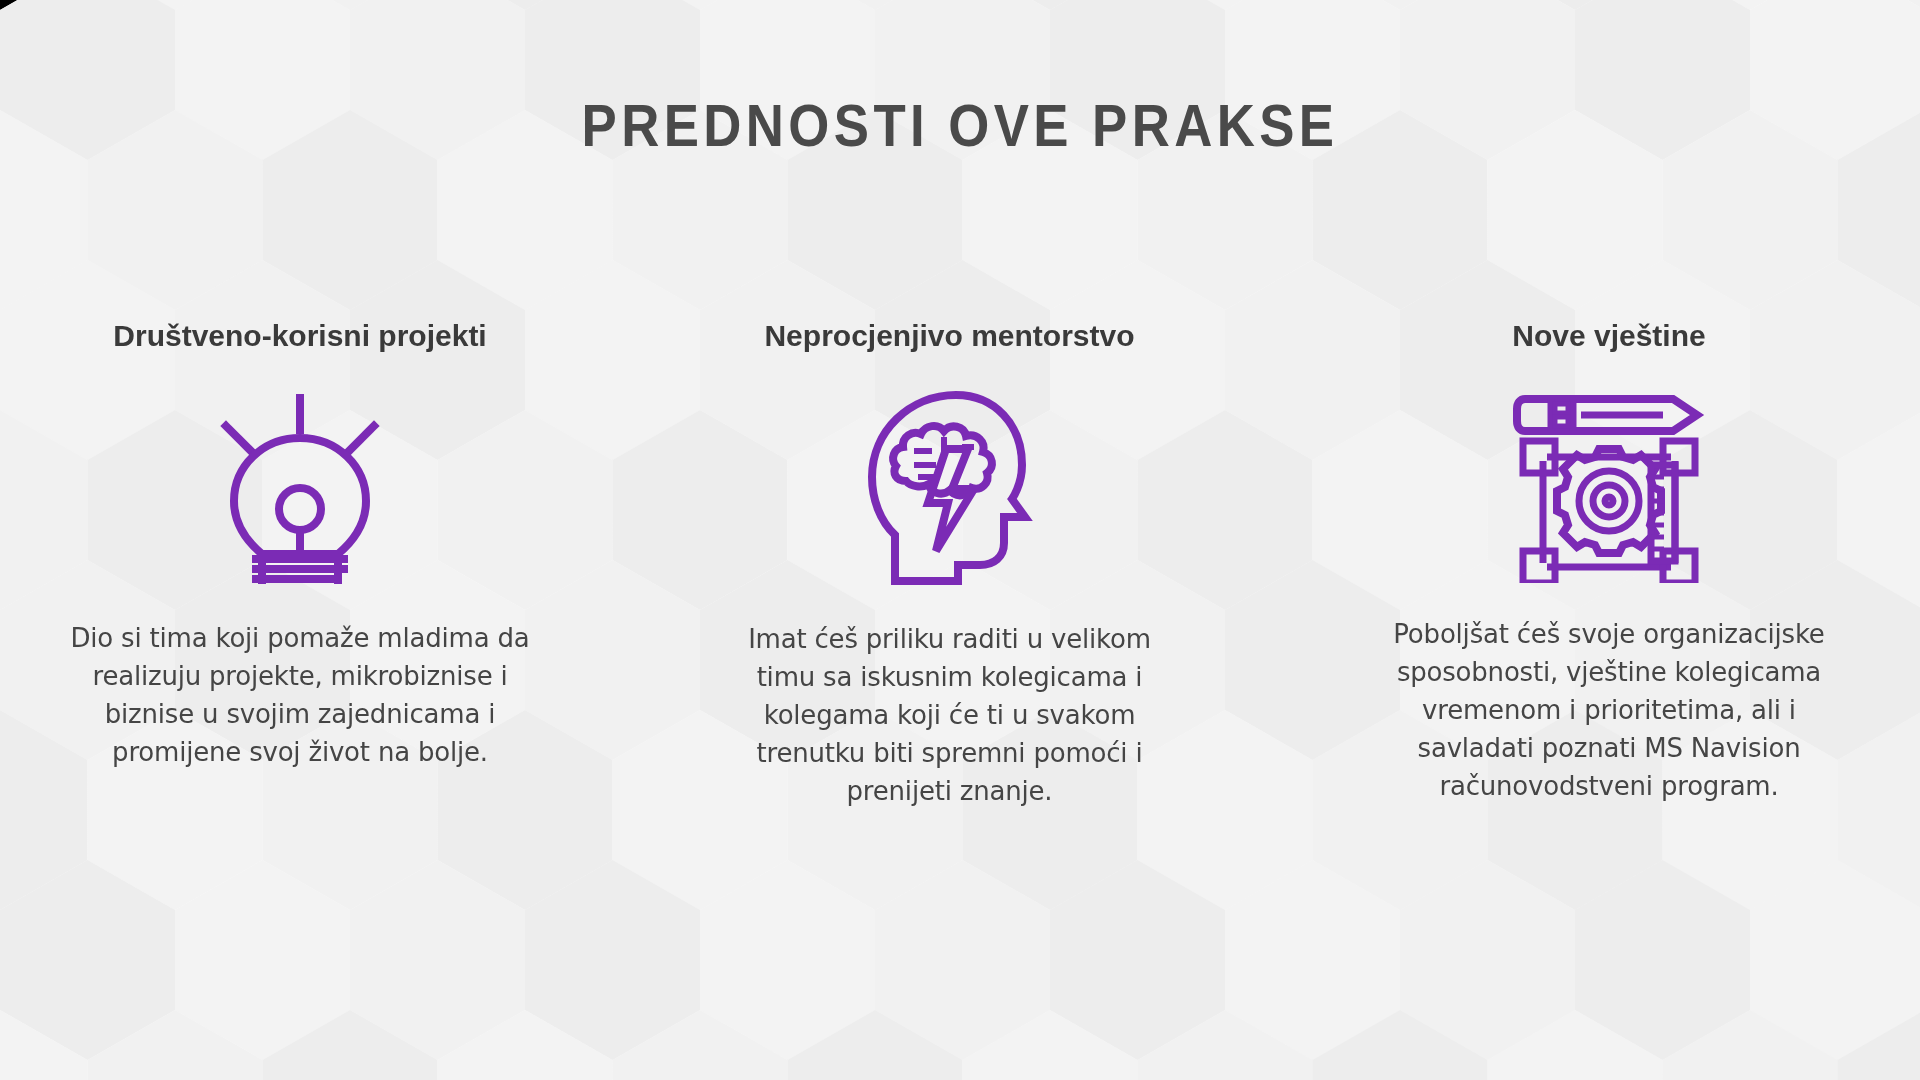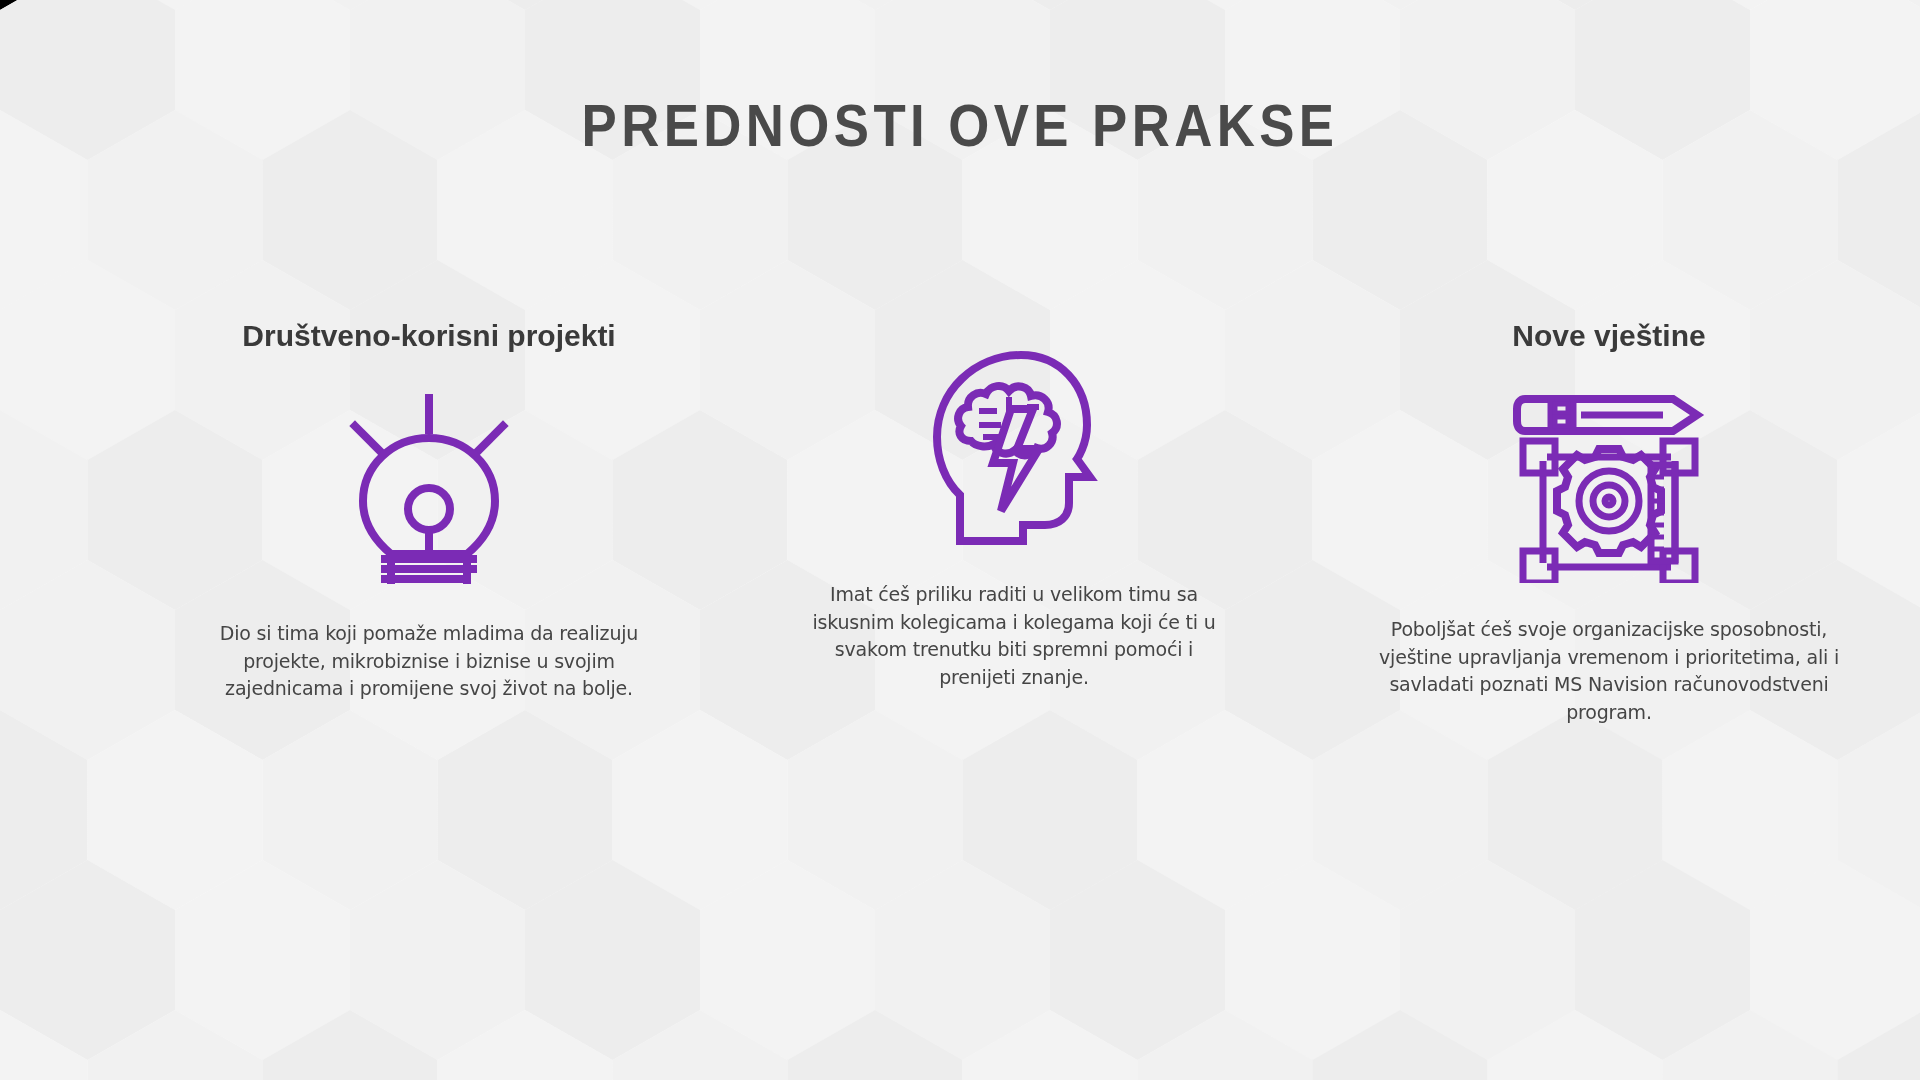--- a/index.html
+++ b/index.html
@@ -59,21 +59,21 @@
   }
 
   .columns {
     position: absolute;
     top: 318px;
     left: 0;
     width: 1919px;
     display: flex;
     flex-direction: row;
     align-items: flex-start;
-    justify-content: flex-end;
+    justify-content: space-between;
   }
 
   .col {
     width: 570px;
     display: flex;
     flex-direction: column;
     align-items: center;
   }
 
   .col-1 { width: 600px; }
@@ -99,21 +99,21 @@
     justify-content: center;
   }
 
   .icon-wrap.icon-bulb  { margin-top: 26px; }
   .icon-wrap.icon-head  { margin-top: 22px; }
   .icon-wrap.icon-tools { margin-top: 22px; }
 
   .col-body {
     margin-top: 26px;
     font-family: "DejaVu Sans", sans-serif;
-    font-size: 19px;
+    font-size: 26px;
     font-weight: 400;
     color: #454545;
     text-align: center;
     line-height: 1.46;
     letter-spacing: -0.2px;
   }
 
   .col-1 .col-body { width: 470px; }
   .col-2 .col-body { width: 430px; margin-top: 31px; }
   .col-3 .col-body { width: 470px; }
@@ -283,20 +283,21 @@
             <line x1="56" y1="165" x2="144" y2="165"></line>
             <line x1="56" y1="175" x2="144" y2="175"></line>
             <line x1="56" y1="185" x2="130" y2="185"></line>
           </svg>
         </div>
 
         <div class="col-body">Dio si tima koji pomaže mladima da realizuju projekte, mikrobiznise i biznise u svojim zajednicama i promijene svoj život na bolje.</div>
       </div>
 
       <div class="col col-2">
+        <div class="col-heading">Neprocjenjivo mentorstvo</div>
 
         <div class="icon-wrap icon-head">
           <svg width="175" height="200" viewBox="0 0 175 200" fill="none" stroke="#7b2bb5" stroke-width="8" stroke-linecap="butt" stroke-linejoin="miter">
 
             <path d="M33 196 L33 150 C18 136 10 114 10 92 C10 46 48 10 94 10 C133 10 160 40 160 80
                      C160 100 150 114 150 114 L163 132 L142 132 L142 158
                      C142 172 132 180 118 180 L96 180 L96 196 Z"></path>
 
             <path d="M44 96 C34 96 30 88 34 81 C28 74 32 63 41 62 C40 52 50 45 59 49
                      C63 40 76 38 82 46 C89 38 102 41 104 51 C115 48 124 57 121 67
@@ -356,18 +357,18 @@
             <line x1="140" y1="90" x2="153" y2="90" stroke-width="5"></line>
             <line x1="140" y1="102" x2="153" y2="102" stroke-width="5"></line>
             <line x1="140" y1="114" x2="153" y2="114" stroke-width="5"></line>
             <line x1="140" y1="126" x2="153" y2="126" stroke-width="5"></line>
             <line x1="140" y1="138" x2="153" y2="138" stroke-width="5"></line>
             <line x1="140" y1="150" x2="153" y2="150" stroke-width="5"></line>
             <line x1="140" y1="162" x2="153" y2="162" stroke-width="5"></line>
           </svg>
         </div>
 
-        <div class="col-body">Poboljšat ćeš svoje organizacijske sposobnosti, vještine upravljanja vremenom i prioritetima, ali i savladati poznati MS Navision računovodstveni program.</div>
+        <div class="col-body">Poboljšat ćeš svoje organizacijske sposobnosti, vještine kolegicama vremenom i prioritetima, ali i savladati poznati MS Navision računovodstveni program.</div>
       </div>
 
     </div>
   </div>
 </div>
 
 </body></html>

